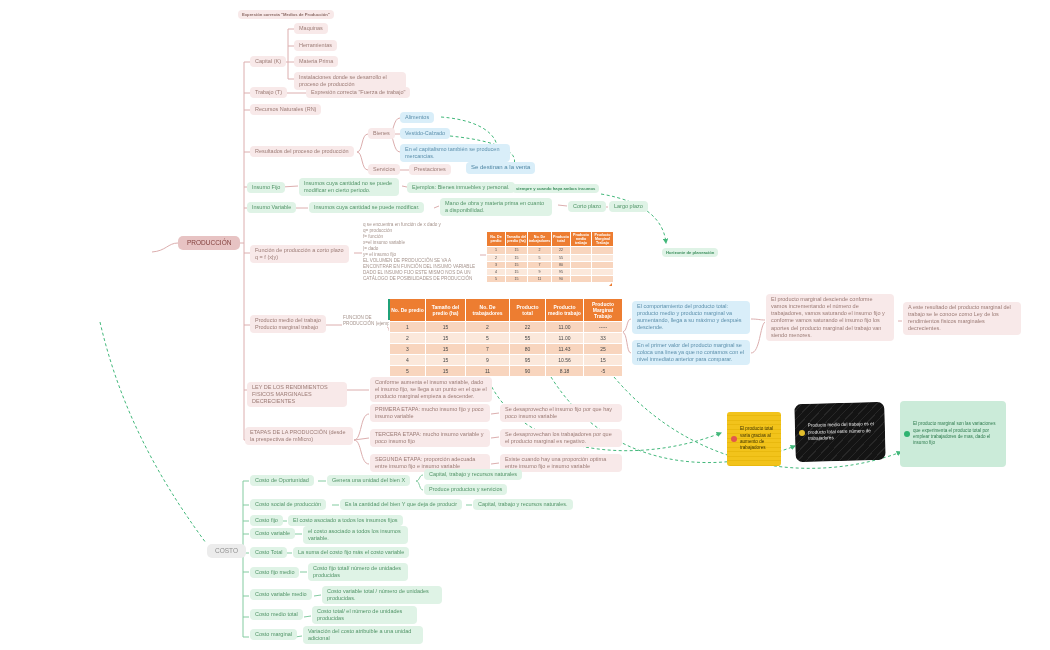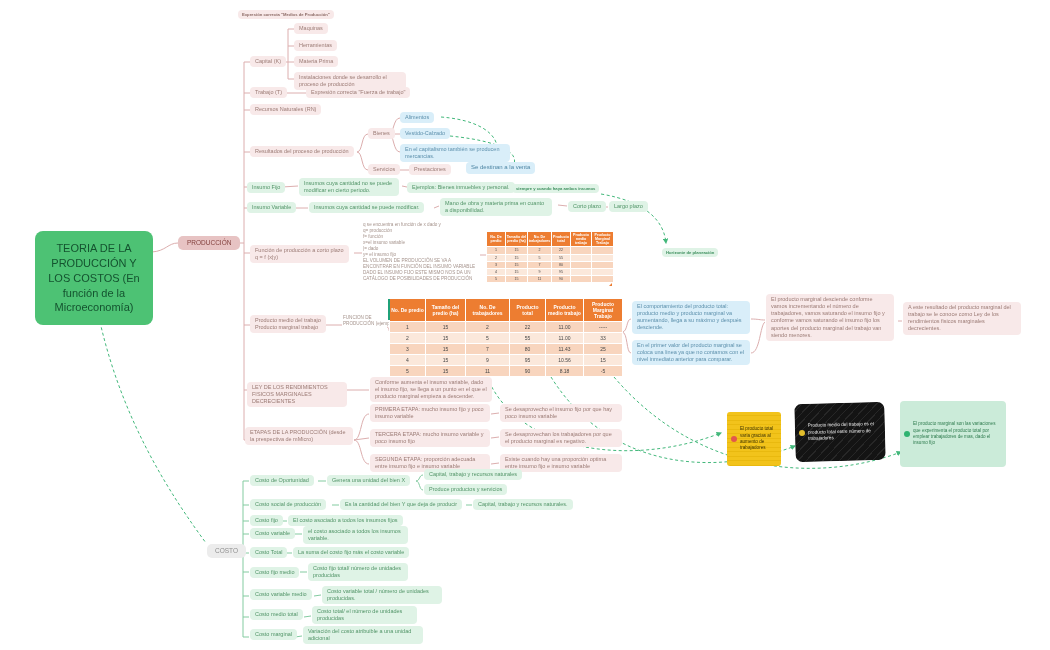--- a/index.html
+++ b/index.html
@@ -130,21 +130,20 @@
       <path d="M441,117 C492,121 504,144 494,159" fill="none" stroke="#43B87B" stroke-width="1" stroke-dasharray="3 2.5" marker-end="url(#arr)"></path>
       <path d="M450,136 C510,142 524,157 509,171" fill="none" stroke="#43B87B" stroke-width="1" stroke-dasharray="3 2.5" marker-end="url(#arr)"></path>
       <path d="M601,194 C648,202 664,222 666,243" fill="none" stroke="#43B87B" stroke-width="1" stroke-dasharray="3 2.5" marker-end="url(#arr)"></path>
       <path d="M487,377 C518,452 630,468 721,433" fill="none" stroke="#43B87B" stroke-width="1" stroke-dasharray="3 2.5" marker-end="url(#arr)"></path>
       <path d="M551,377 C608,468 712,478 795,446" fill="none" stroke="#43B87B" stroke-width="1" stroke-dasharray="3 2.5" marker-end="url(#arr)"></path>
       <path d="M614,377 C700,478 822,482 901,452" fill="none" stroke="#43B87B" stroke-width="1" stroke-dasharray="3 2.5" marker-end="url(#arr)"></path>
     </g>
 </svg>
 
 <div id="nodes">
-    <div class="n t-central wrap" style="left: 35px; top: 231px; width: 118px;">TEORIA DE LA PRODUCCIÓN Y LOS COSTOS (En función de la Microeconomía)</div>
     <div class="n t-branch-pink" style="left: 178px; top: 236px;">PRODUCCIÓN</div>
     <div class="n t-pink-tiny" style="left: 238px; top: 10px;">Expresión correcta "Medios de Producción"</div>
     <div class="n t-pink" style="left: 250px; top: 56px;">Capital (K)</div>
     <div class="n t-pink" style="left: 294px; top: 23px;">Maquinas</div>
     <div class="n t-pink" style="left: 294px; top: 40px;">Herramientas</div>
     <div class="n t-pink" style="left: 294px; top: 56px;">Materia Prima</div>
     <div class="n t-pink wrap" style="left: 294px; top: 72px; width: 112px;">Instalaciones donde se desarrollo el proceso de producción</div>
     <div class="n t-pink" style="left: 250px; top: 87px;">Trabajo (T)</div>
     <div class="n t-pink" style="left: 306px; top: 87px;">Expresión correcta "Fuerza de trabajo"</div>
     <div class="n t-pink" style="left: 250px; top: 104px;">Recursos Naturales (RN)</div>

